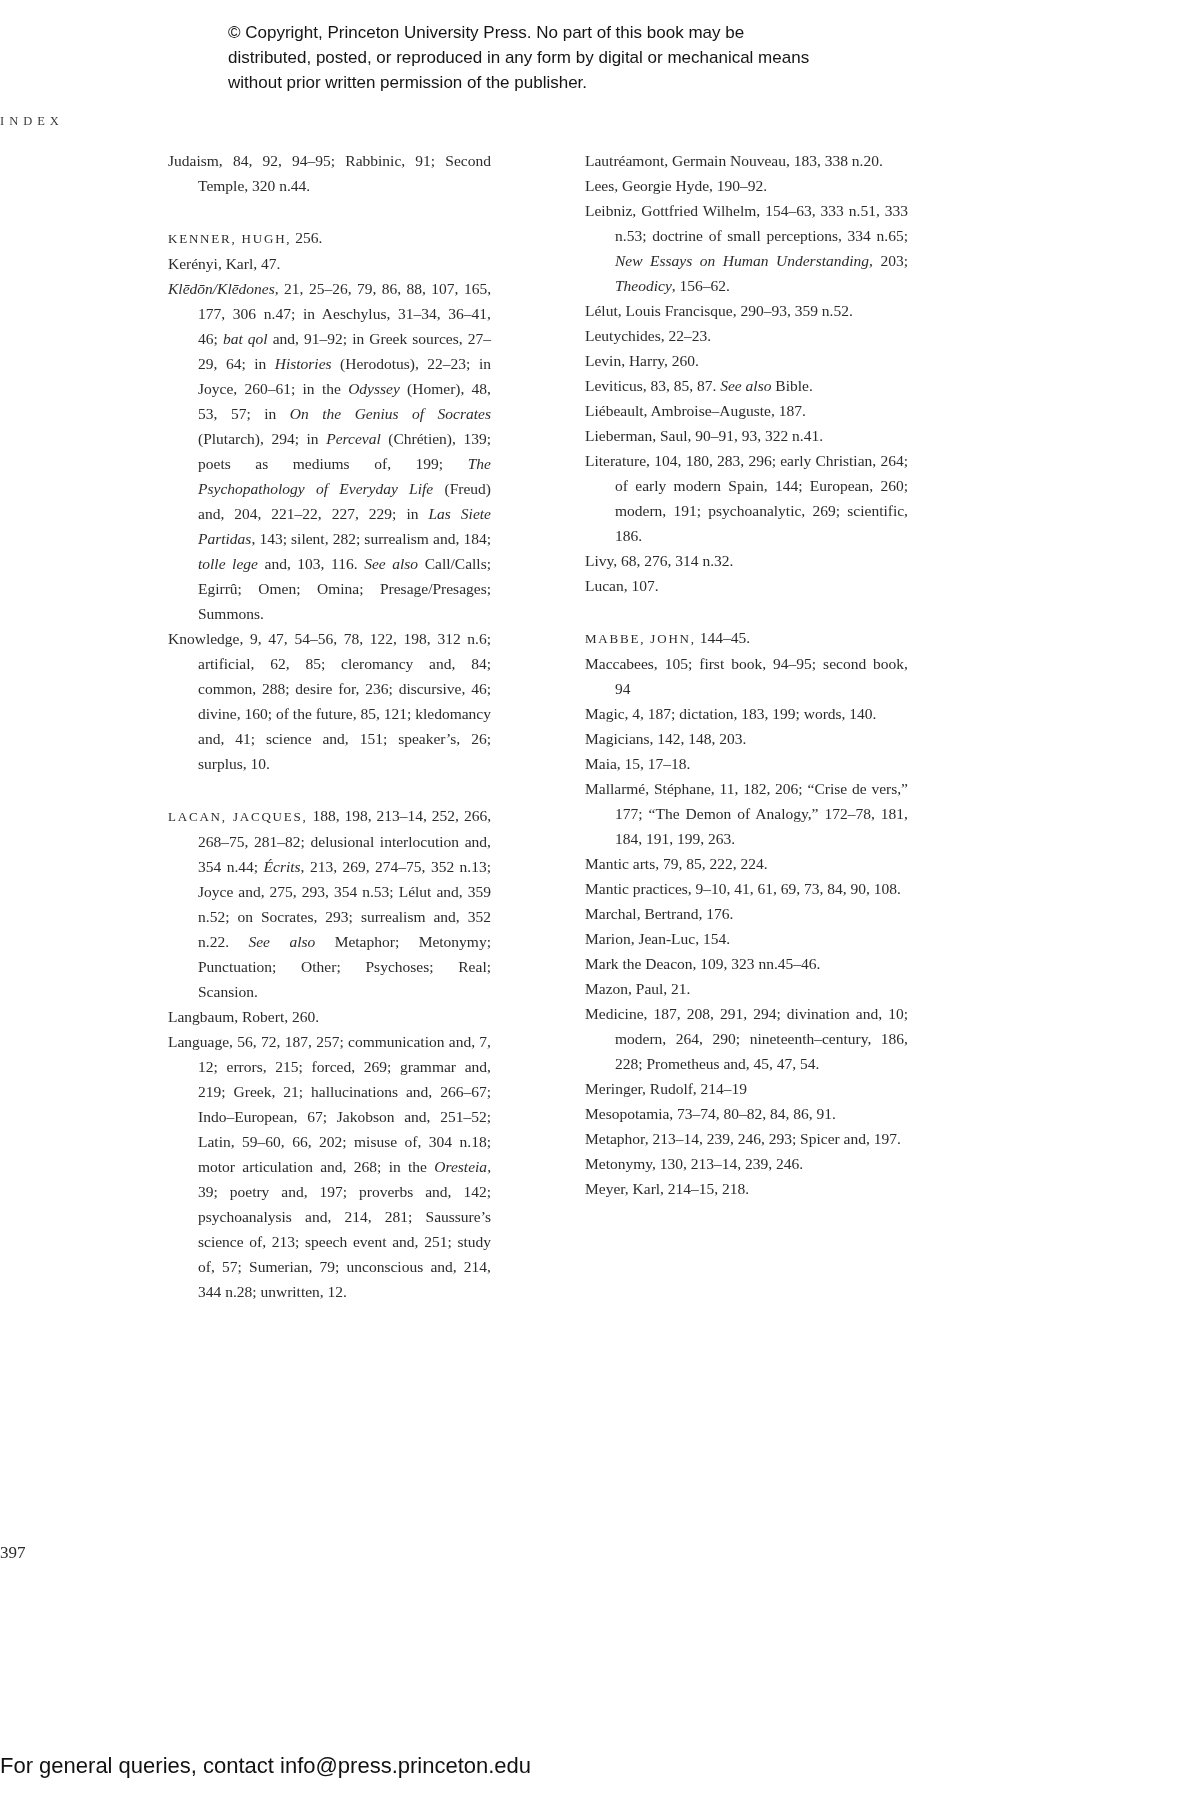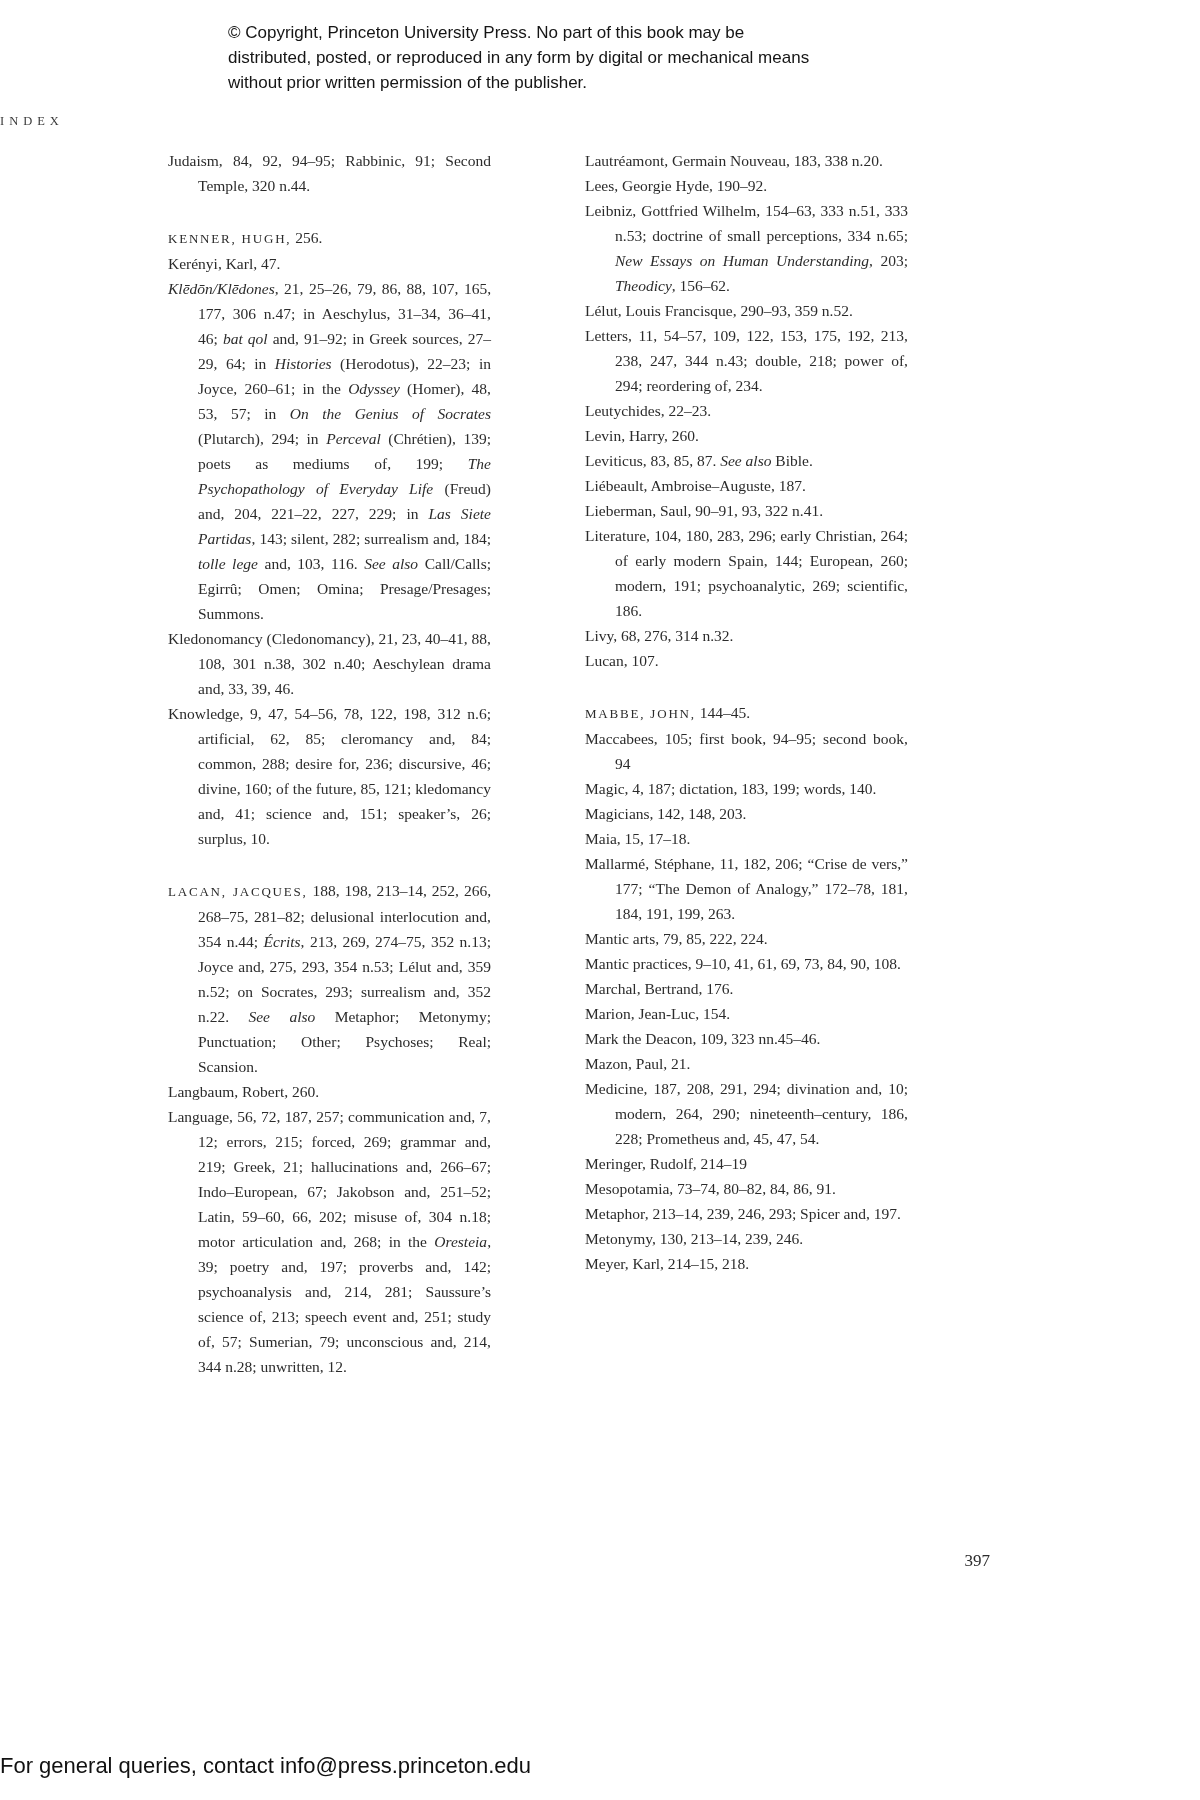--- a/index.html
+++ b/index.html
@@ -26,53 +26,51 @@
     text-align:justify;
   }
   .col-left  { left:168px; }
   .col-right { left:585px; }
   p.entry { padding-left:30px; text-indent:-30px; }
   p.entry.gap { margin-top:27px; }
   .it { font-style:italic; }
   .sc { font-size:13px; letter-spacing:1.8px; }
   .page-number {
     position:absolute; left:0; top:1543px; width:990px;
-    text-align:right; font-size:17px; color:#2b2b2b;margin-top:8px;
+    text-align:left; font-size:17px; color:#2b2b2b;
   }
   .footer-contact {
     position:absolute; left:0; top:1753px; width:1108px;
     text-align:left;
     font-family:"Liberation Sans", sans-serif;
     font-size:22px; color:#111111;
   }
 </style>
 </head>
 <body>
 
 <div class="copyright">© Copyright, Princeton University Press. No part of this book may be distributed, posted, or reproduced in any form by digital or mechanical means without prior written permission of the publisher.</div>
 
 <div class="index-heading">INDEX</div>
 
 <div class="col col-left">
     <p class="entry"><span>Judaism, 84, 92, 94–95; Rabbinic, 91; Second Temple, 320 n.44.</span></p>
     <p class="entry gap"><span class="sc">KENNER, HUGH,</span><span> 256.</span></p>
     <p class="entry"><span>Kerényi, Karl, 47.</span></p>
     <p class="entry"><span class="it">Klēdōn/Klēdones</span><span>, 21, 25–26, 79, 86, 88, 107, 165, 177, 306 n.47; in Aeschylus, 31–34, 36–41, 46; </span><span class="it">bat qol</span><span> and, 91–92; in Greek sources, 27–29, 64; in </span><span class="it">Histories</span><span> (Herodotus), 22–23; in Joyce, 260–61; in the </span><span class="it">Odyssey</span><span> (Homer), 48, 53, 57; in </span><span class="it">On the Genius of Socrates</span><span> (Plutarch), 294; in </span><span class="it">Perceval</span><span> (Chrétien), 139; poets as mediums of, 199; </span><span class="it">The Psychopathology of Everyday Life</span><span> (Freud) and, 204, 221–22, 227, 229; in </span><span class="it">Las Siete Partidas</span><span>, 143; silent, 282; surrealism and, 184; </span><span class="it">tolle lege</span><span> and, 103, 116. </span><span class="it">See also</span><span> Call/Calls; Egirrû; Omen; Omina; Presage/Presages; Summons.</span></p>
-    <p class="entry"><span>Kledonomancy (Cledonomancy), 21, 23, 40–41, 88, 108, 301 n.38, 302 n.40; Aeschylean drama and, 33, 39, 46.</span></p>
     <p class="entry"><span>Knowledge, 9, 47, 54–56, 78, 122, 198, 312 n.6; artificial, 62, 85; cleromancy and, 84; common, 288; desire for, 236; discursive, 46; divine, 160; of the future, 85, 121; kledomancy and, 41; science and, 151; speaker’s, 26; surplus, 10.</span></p>
     <p class="entry gap"><span class="sc">LACAN, JACQUES,</span><span> 188, 198, 213–14, 252, 266, 268–75, 281–82; delusional interlocution and, 354 n.44; </span><span class="it">Écrits</span><span>, 213, 269, 274–75, 352 n.13; Joyce and, 275, 293, 354 n.53; Lélut and, 359 n.52; on Socrates, 293; surrealism and, 352 n.22. </span><span class="it">See also</span><span> Metaphor; Metonymy; Punctuation; Other; Psychoses; Real; Scansion.</span></p>
     <p class="entry"><span>Langbaum, Robert, 260.</span></p>
     <p class="entry"><span>Language, 56, 72, 187, 257; communication and, 7, 12; errors, 215; forced, 269; grammar and, 219; Greek, 21; hallucinations and, 266–67; Indo–European, 67; Jakobson and, 251–52; Latin, 59–60, 66, 202; misuse of, 304 n.18; motor articulation and, 268; in the </span><span class="it">Oresteia</span><span>, 39; poetry and, 197; proverbs and, 142; psychoanalysis and, 214, 281; Saussure’s science of, 213; speech event and, 251; study of, 57; Sumerian, 79; unconscious and, 214, 344 n.28; unwritten, 12.</span></p>
   </div>
 <div class="col col-right">
     <p class="entry"><span>Lautréamont, Germain Nouveau, 183, 338 n.20.</span></p>
     <p class="entry"><span>Lees, Georgie Hyde, 190–92.</span></p>
     <p class="entry"><span>Leibniz, Gottfried Wilhelm, 154–63, 333 n.51, 333 n.53; doctrine of small perceptions, 334 n.65; </span><span class="it">New Essays on Human Understanding</span><span>, 203; </span><span class="it">Theodicy</span><span>, 156–62.</span></p>
     <p class="entry"><span>Lélut, Louis Francisque, 290–93, 359 n.52.</span></p>
-    <p class="entry"><span>Letters, 11, 54–57, 109, 122, 153, 175, 192, 213, 238, 247, 344 n.43; double, 218; power of, 294; reordering of, 234.</span></p>
     <p class="entry"><span>Leutychides, 22–23.</span></p>
     <p class="entry"><span>Levin, Harry, 260.</span></p>
     <p class="entry"><span>Leviticus, 83, 85, 87. </span><span class="it">See also</span><span> Bible.</span></p>
     <p class="entry"><span>Liébeault, Ambroise–Auguste, 187.</span></p>
     <p class="entry"><span>Lieberman, Saul, 90–91, 93, 322 n.41.</span></p>
     <p class="entry"><span>Literature, 104, 180, 283, 296; early Christian, 264; of early modern Spain, 144; European, 260; modern, 191; psychoanalytic, 269; scientific, 186.</span></p>
     <p class="entry"><span>Livy, 68, 276, 314 n.32.</span></p>
     <p class="entry"><span>Lucan, 107.</span></p>
     <p class="entry gap"><span class="sc">MABBE, JOHN,</span><span> 144–45.</span></p>
     <p class="entry"><span>Maccabees, 105; first book, 94–95; second book, 94</span></p>

